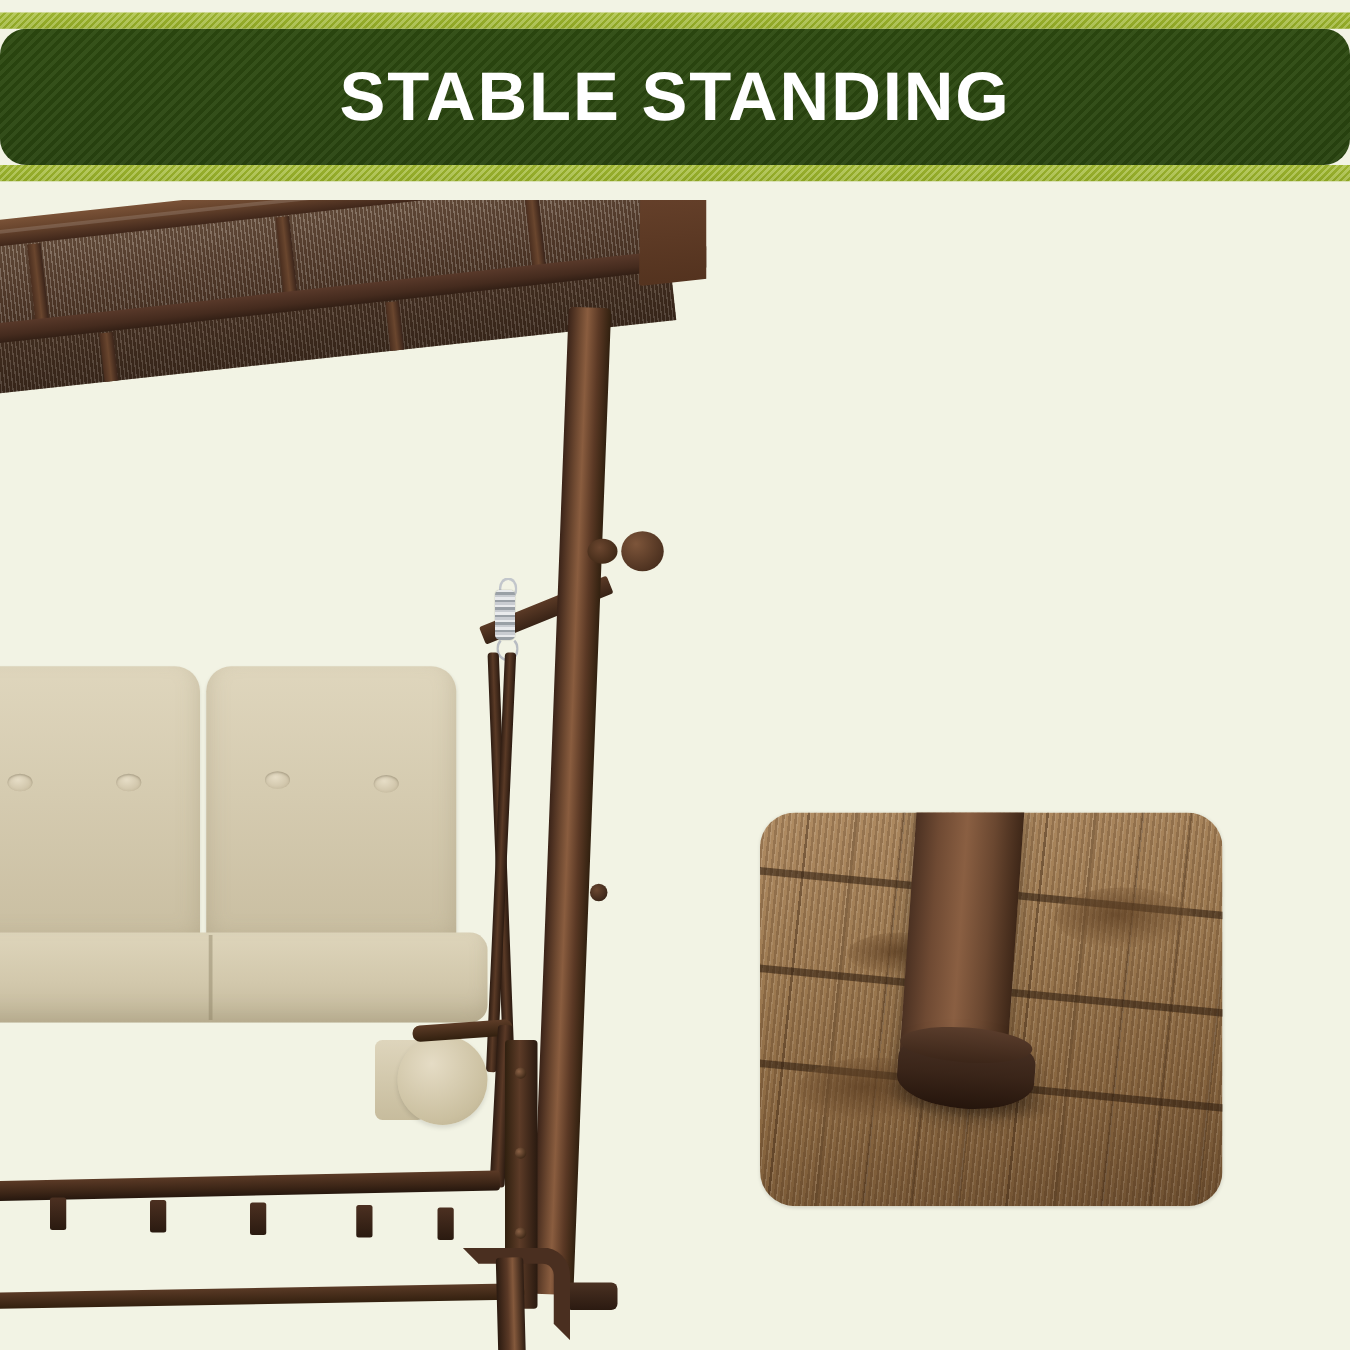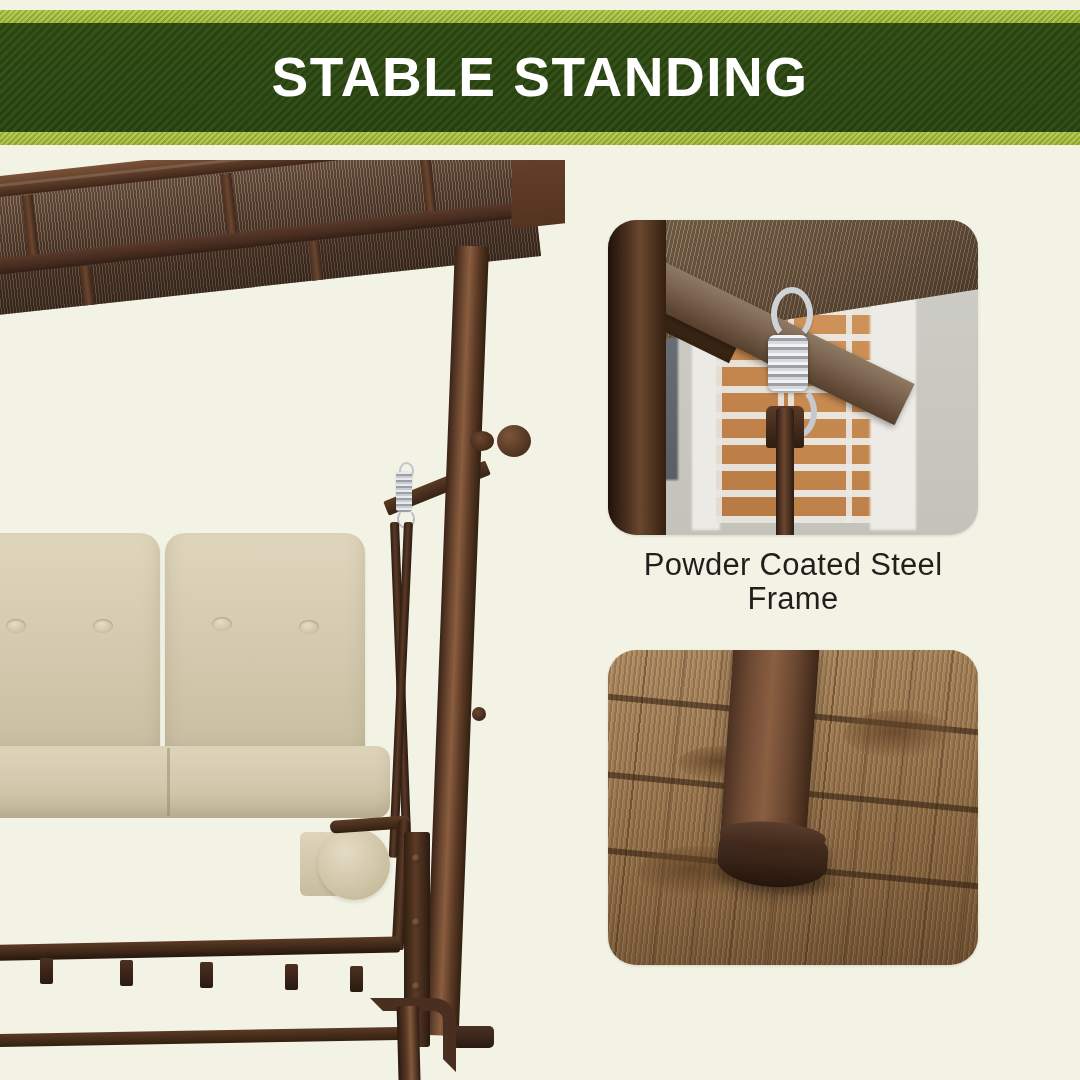--- a/index.html
+++ b/index.html
@@ -20,21 +20,21 @@
       repeating-linear-gradient(135deg, rgba(255,255,255,.22) 0 2px, rgba(0,0,0,.05) 2px 4px),
       linear-gradient(#a4bc33,#94ad25);
   }
   .banner-stripe.top{top:0;}
   .banner-stripe.bottom{top:122px;}
   .banner-core{
     position:absolute;left:0;top:13px;width:1080px;height:109px;
     background:
       repeating-linear-gradient(135deg, rgba(255,255,255,.045) 0 3px, rgba(0,0,0,.07) 3px 6px),
       linear-gradient(180deg,#2d4a10 0%,#2b4710 50%,#294410 100%);
-    display:flex;align-items:center;justify-content:center;
+    display:flex;align-items:center;justify-content:center;border-radius:21px;
   }
   .banner-title{
     color:#ffffff;
     font-size:55px;
     font-weight:bold;
     letter-spacing:1.5px;
     line-height:1;
     white-space:nowrap;
     font-family:"Liberation Sans", sans-serif;
   }
@@ -391,40 +391,20 @@
       <div class="bracket-screw" style="left:8px;top:150px;"></div>
     </div>
 
     <div class="bottom-bar-curve"></div>
     <div class="bottom-bar"></div>
 
     <div class="leg-front"></div>
 
   </div>
 
-  <div class="feature f1">
-    <div class="feature-img">
-      <div class="sc-bg"></div>
-      <div class="sc-window"></div>
-      <div class="sc-white-l"></div>
-      <div class="sc-brick"></div>
-      <div class="sc-brick2"></div>
-      <div class="sc-white-r"></div>
-      <div class="sc-roof"></div>
-      <div class="sc-beam-dark"></div>
-      <div class="sc-beam"></div>
-      <div class="sc-postv"></div>
-      <div class="sc-ring"></div>
-      <div class="sc-spring"></div>
-      <div class="sc-hook"></div>
-      <div class="sc-clip"></div>
-      <div class="sc-rod"></div>
-    </div>
-    <div class="feature-caption">Powder Coated Steel Frame</div>
-  </div>
 
   <div class="feature f2">
     <div class="feature-img">
       <div class="fp-wood"></div>
       <div class="fp-plank" style="top:62px;"></div>
       <div class="fp-plank" style="top:140px;"></div>
       <div class="fp-plank" style="top:216px;"></div>
       <div class="fp-knot" style="left:30px;top:196px;width:120px;height:52px;"></div>
       <div class="fp-knot" style="left:236px;top:60px;width:110px;height:48px;"></div>
       <div class="fp-knot" style="left:70px;top:96px;width:86px;height:34px;"></div>

